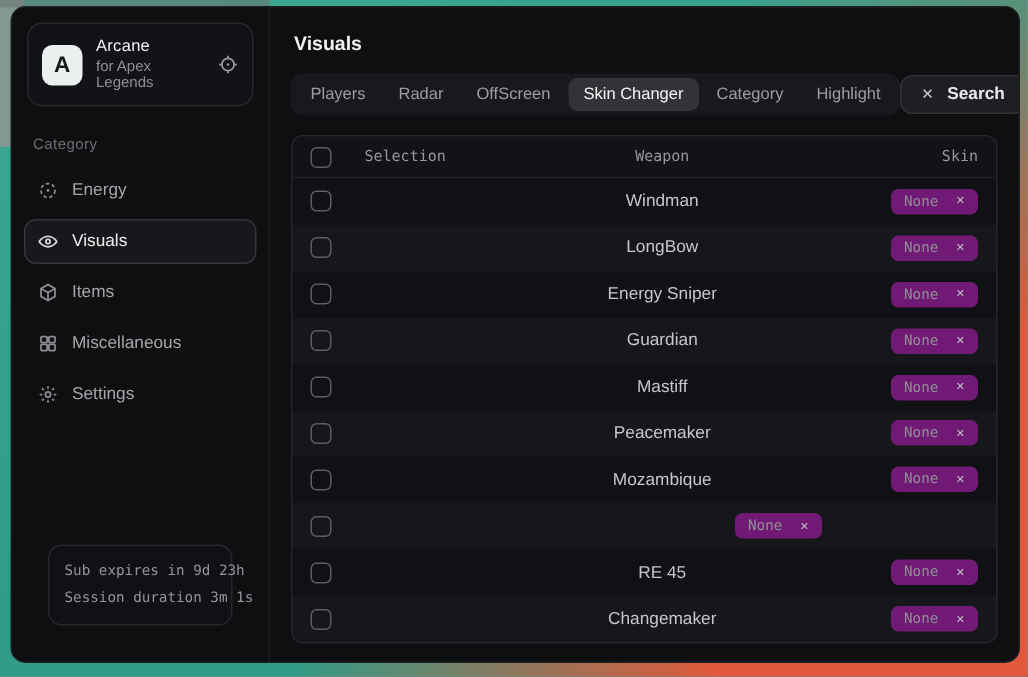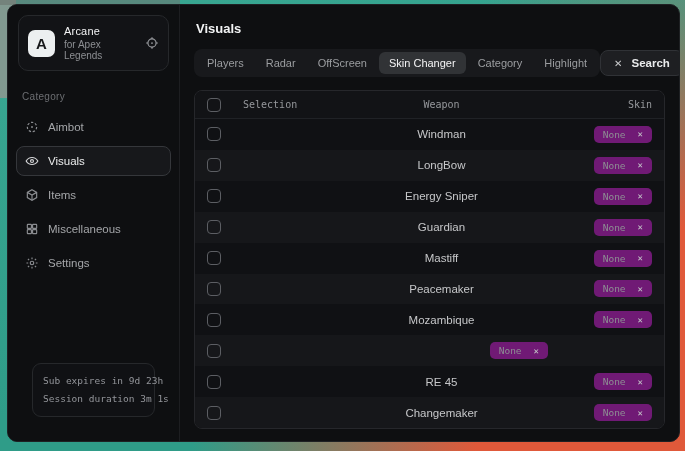--- a/index.html
+++ b/index.html
@@ -189,21 +189,21 @@
 
     <div class="nav">
 
       <div class="nav-item">
         <span class="icon">
           <svg width="14" height="14" viewBox="0 0 24 24" fill="none" stroke="currentColor" stroke-width="2">
             <circle cx="12" cy="12" r="8" stroke-dasharray="4 3"></circle>
               <circle cx="12" cy="12" r="1.6" fill="currentColor" stroke="none"></circle>
           </svg>
         </span>
-        <span>Aimbot</span>
+        <span>Energy</span>
       </div>
 
       <div class="nav-item active">
         <span class="icon">
           <svg width="14" height="14" viewBox="0 0 24 24" fill="none" stroke="currentColor" stroke-width="2">
             <path d="M2 12s3.5-6 10-6 10 6 10 6-3.5 6-10 6-10-6-10-6z"></path>
               <circle cx="12" cy="12" r="2.5"></circle>
           </svg>
         </span>
         <span>Visuals</span>

